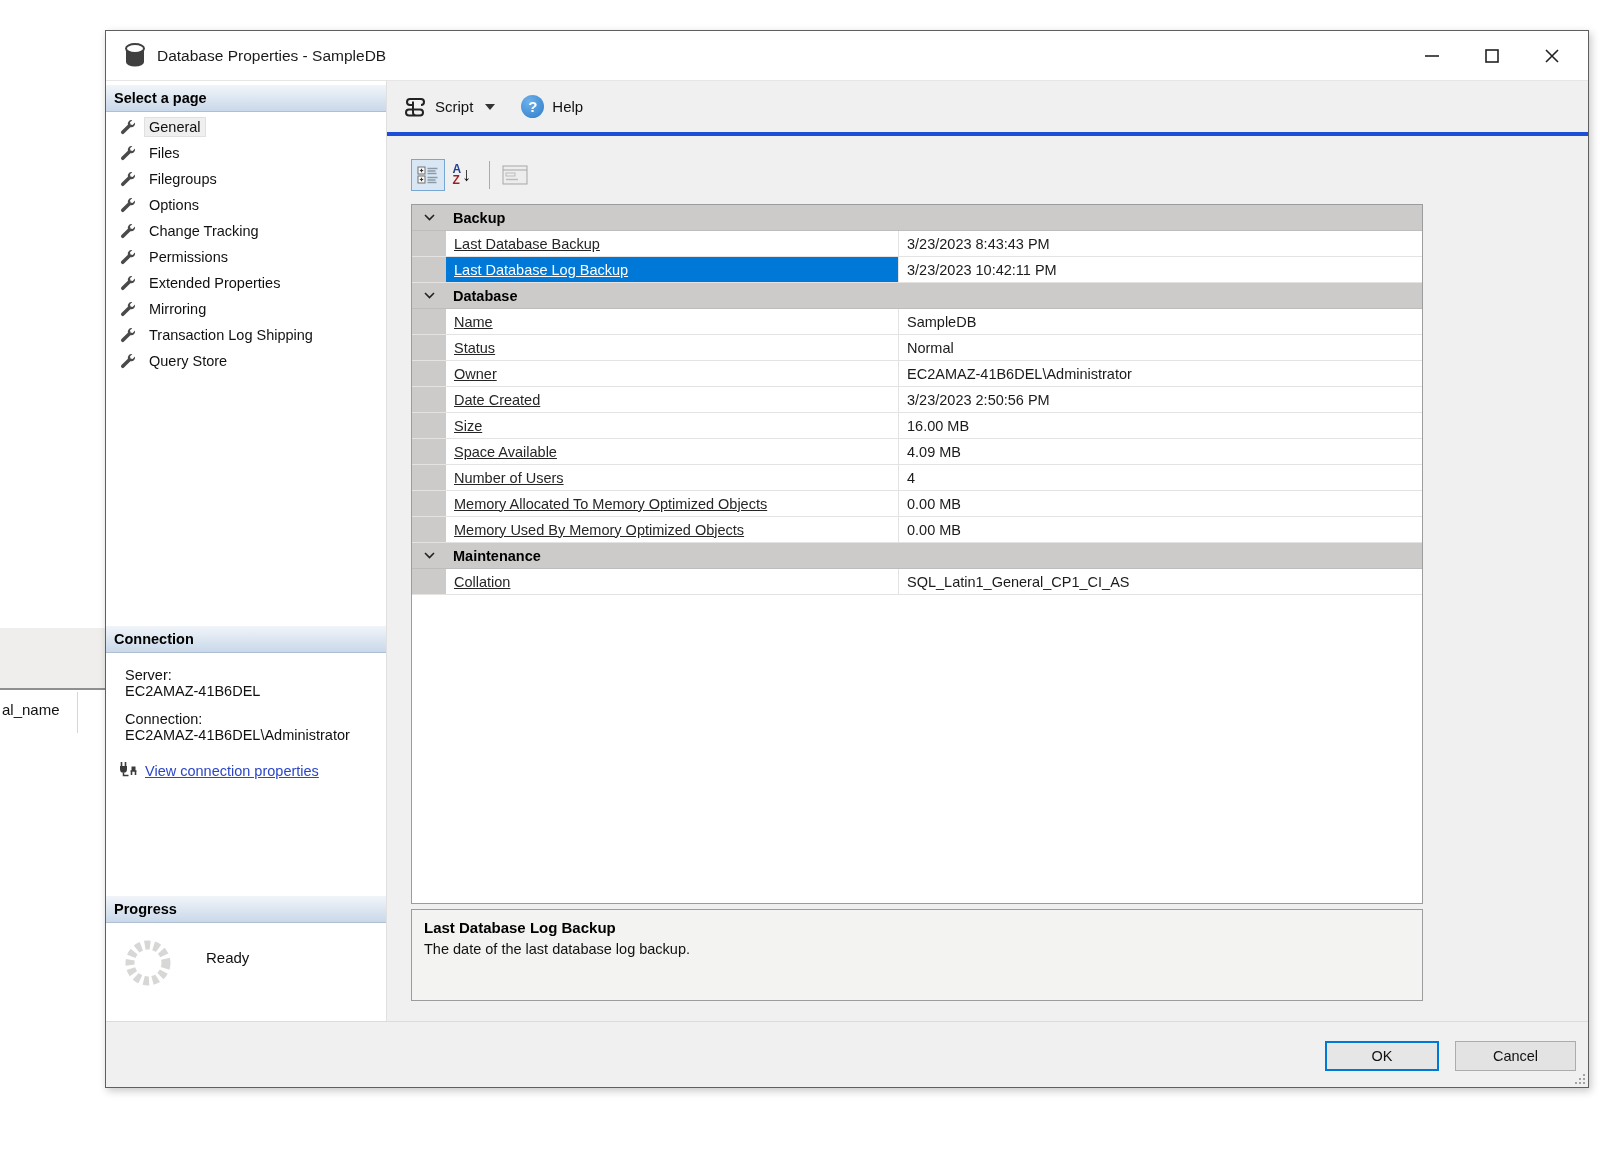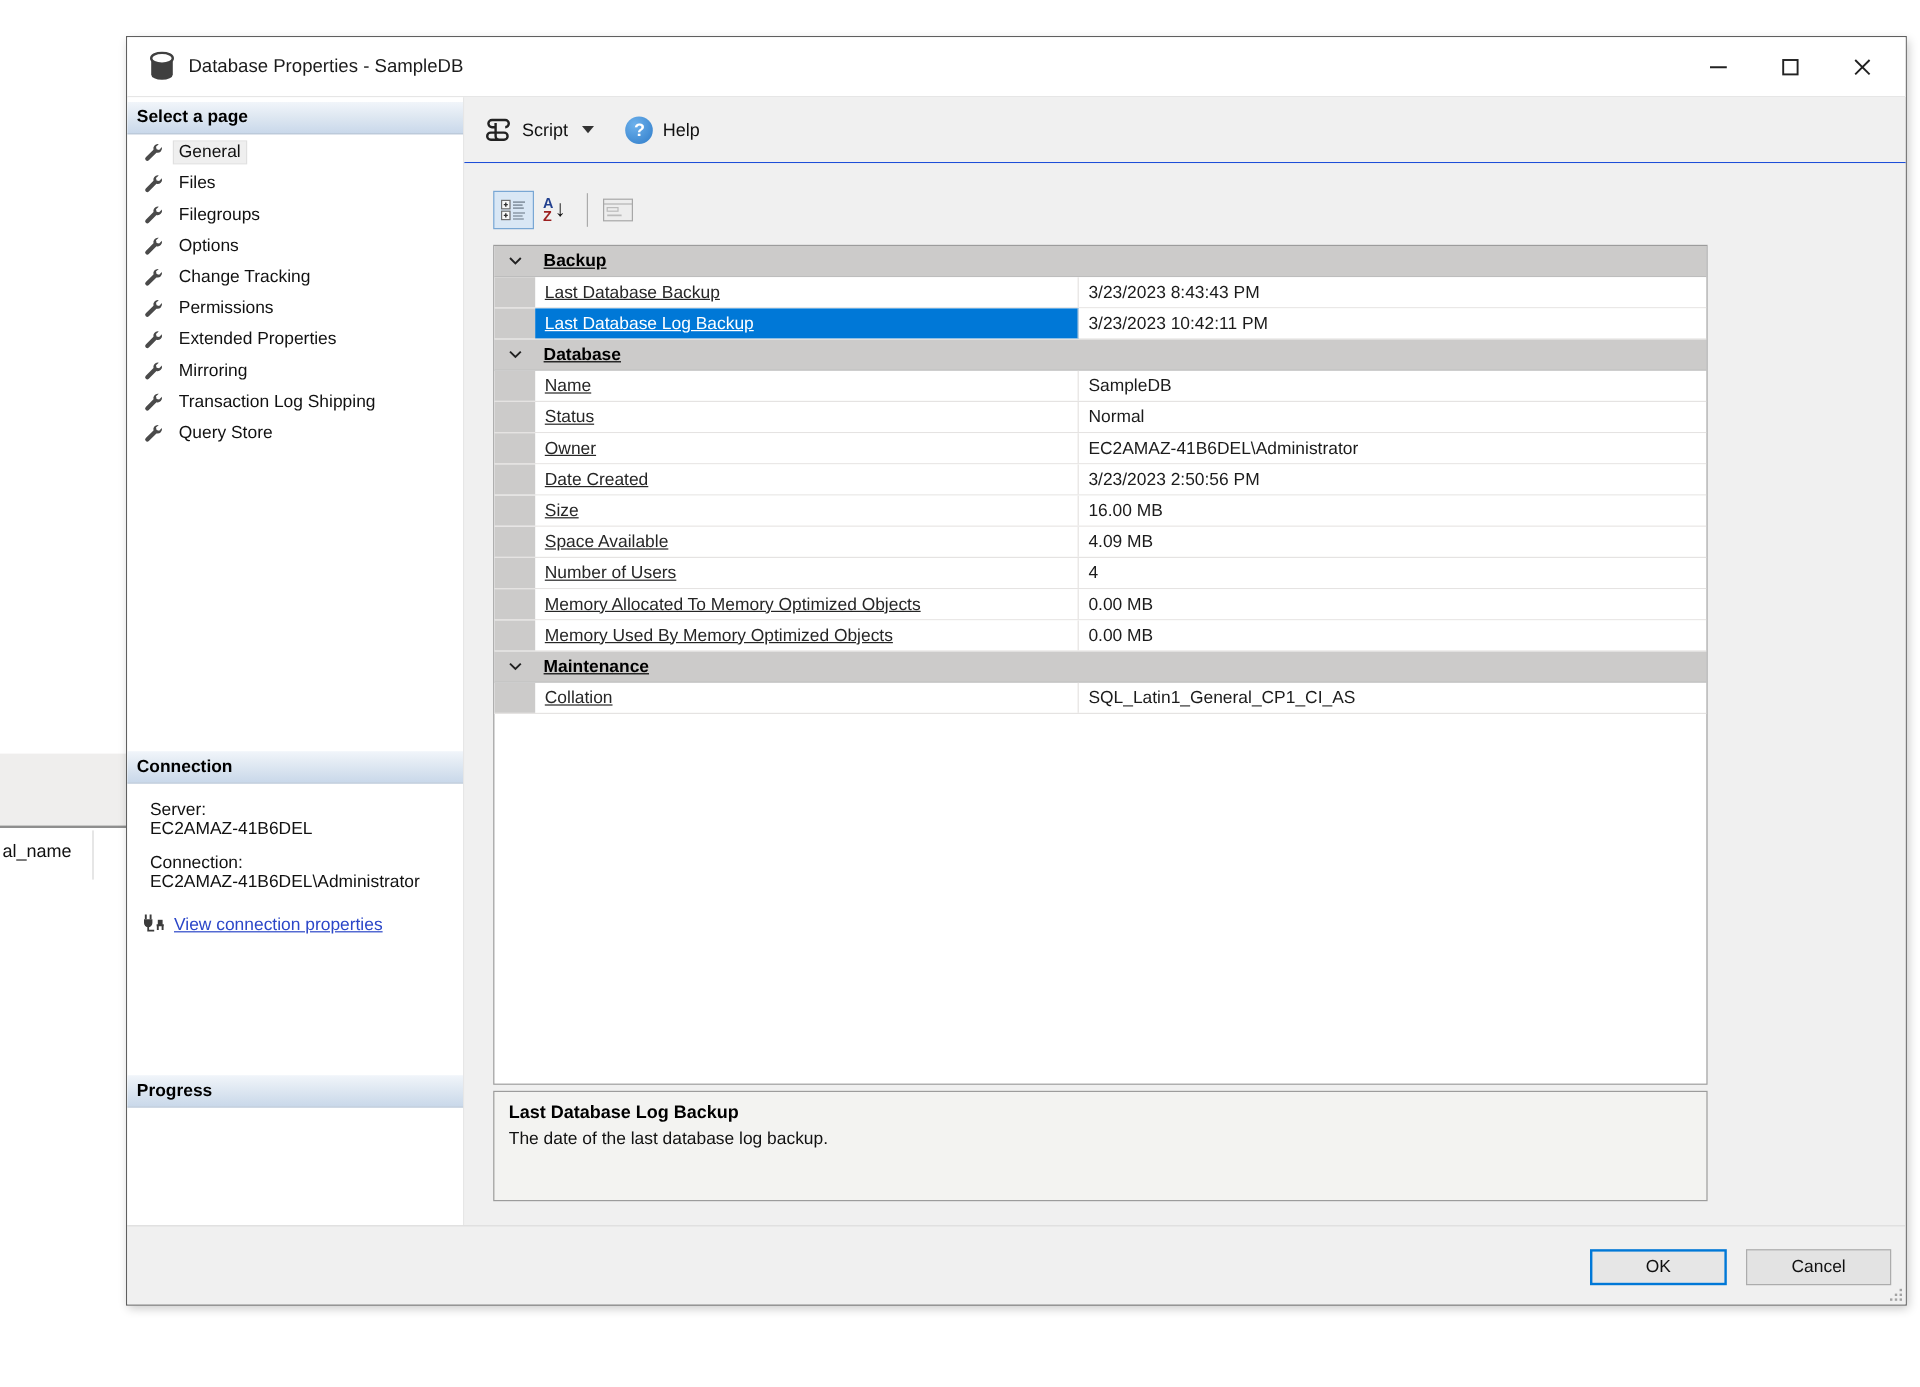--- a/index.html
+++ b/index.html
@@ -47,21 +47,21 @@
   .conn-link-row { display:flex; align-items:flex-end; margin:18px 0 0 12px; }
   .conn-link-row svg { width:20px; height:18px; }
   .conn-link { margin-left:7px; font-size:14.5px; color:#2b46c8; text-decoration:underline; cursor:pointer; }
 
   .prog-block { position:absolute; top:815px; left:0; right:0; }
   .prog-row { display:flex; align-items:flex-start; padding:12px 0 0 16px; }
   .prog-row .status { margin-left:32px; margin-top:14px; font-size:15px; color:#111; }
 
   
   .toolbar { position:absolute; left:281px; right:0; top:50px; height:55px; background:#f0f0f0;
-             border-bottom:1px solid #1d4ed8; display:flex; align-items:center; padding-left:16px; }
+             border-bottom:4px solid #1d4ed8; display:flex; align-items:center; padding-left:16px; }
   .tool-group { display:flex; align-items:center; cursor:default; }
   .tool-group .tlabel { font-size:15px; margin-left:8px; color:#111; }
   .caret { width:0; height:0; border-left:5px solid transparent; border-right:5px solid transparent;
            border-top:6px solid #333; margin-left:12px; }
   .help-circle { width:23px; height:23px; border-radius:50%;
                  background:radial-gradient(circle at 35% 30%, #6db1ec, #2f7cc9);
                  color:#fff; font-weight:bold; font-size:15px; display:flex; align-items:center;
                  justify-content:center; margin-left:26px; }
 
   
@@ -76,21 +76,21 @@
   .az-letters .a { color:#23418f; } .az-letters .z { color:#9c1f1f; }
   .az-arrow { font-size:19px; color:#111; margin-left:1px; }
   .pp-icon { opacity:.75; }
 
   
   .grid { position:absolute; left:24px; top:68px; width:1012px; height:700px;
           background:#fff; border:1px solid #9c9c9c; overflow:hidden; }
   .cat-row { height:26px; background:#cccbca; display:flex; align-items:center;
              border-bottom:1px solid #bdbdbd; }
   .cat-row .chev { width:34px; display:flex; justify-content:center; }
-  .cat-row .ctitle { font-weight:bold; font-size:14.5px; color:#000; margin-left:7px;text-decoration:underline; }
+  .cat-row .ctitle { font-weight:bold; font-size:14.5px; color:#000; margin-left:7px; }
   .prop-row { height:26px; display:flex; border-bottom:1px solid #e5e3e2; background:#fff; }
   .prop-row .margin-cell { width:34px; background:#cccbca; flex:0 0 34px; }
   .prop-row .name-cell { width:453px; flex:0 0 453px; padding-left:8px; display:flex; align-items:center;
                          font-size:14.5px; color:#262626; border-right:1px solid #e5e3e2;text-decoration:underline; }
   .prop-row .value-cell { flex:1; padding-left:8px; display:flex; align-items:center;
                           font-size:14.5px; color:#1b1b1b; }
   .prop-row.selected .name-cell { background:#0078d7; color:#fff; }
 
   
   .desc { position:absolute; left:24px; top:773px; width:1012px; height:92px;
@@ -224,20 +224,26 @@
           <path d="M5.5 11.5 v3 h5" stroke="#3b3b3b" stroke-width="1.5" fill="none"></path>
           <path d="M12.5 10 h6 M13.5 10 v4 M17.5 10 v4" stroke="#3b3b3b" stroke-width="1.6" fill="none"></path>
           <rect x="13.5" y="5.5" width="4" height="4.5" fill="#3b3b3b"></rect>
         </svg>
         <span class="conn-link">View connection properties</span>
       </div>
     </div>
 
     <div class="prog-block">
       <div class="panel-header">Progress</div>
+      <div class="prog-row">
+        <svg width="52" height="54" viewBox="0 0 52 54">
+          <circle cx="26" cy="28" r="18" fill="none" stroke="#d7d7d6" stroke-width="9" stroke-dasharray="5.5 3.5"></circle>
+        </svg>
+        <span class="status">Ready</span>
+      </div>
     </div>
   </div>
 
   <div class="toolbar">
     <div class="tool-group">
       <svg width="24" height="22" viewBox="0 0 24 22">
         <path d="M7 3 h11 a3 3 0 0 1 0 6 M7 3 a3 3 0 0 0 0 6 h3 M10 5.5 v11 a3 3 0 0 0 3 3 M6 19.5 a3 3 0 0 1 0 -6 h11 a3 3 0 0 1 0 6 z" fill="none" stroke="#222" stroke-width="2"></path>
       </svg>
       <span class="tlabel">Script</span>
       <span class="caret"></span>

